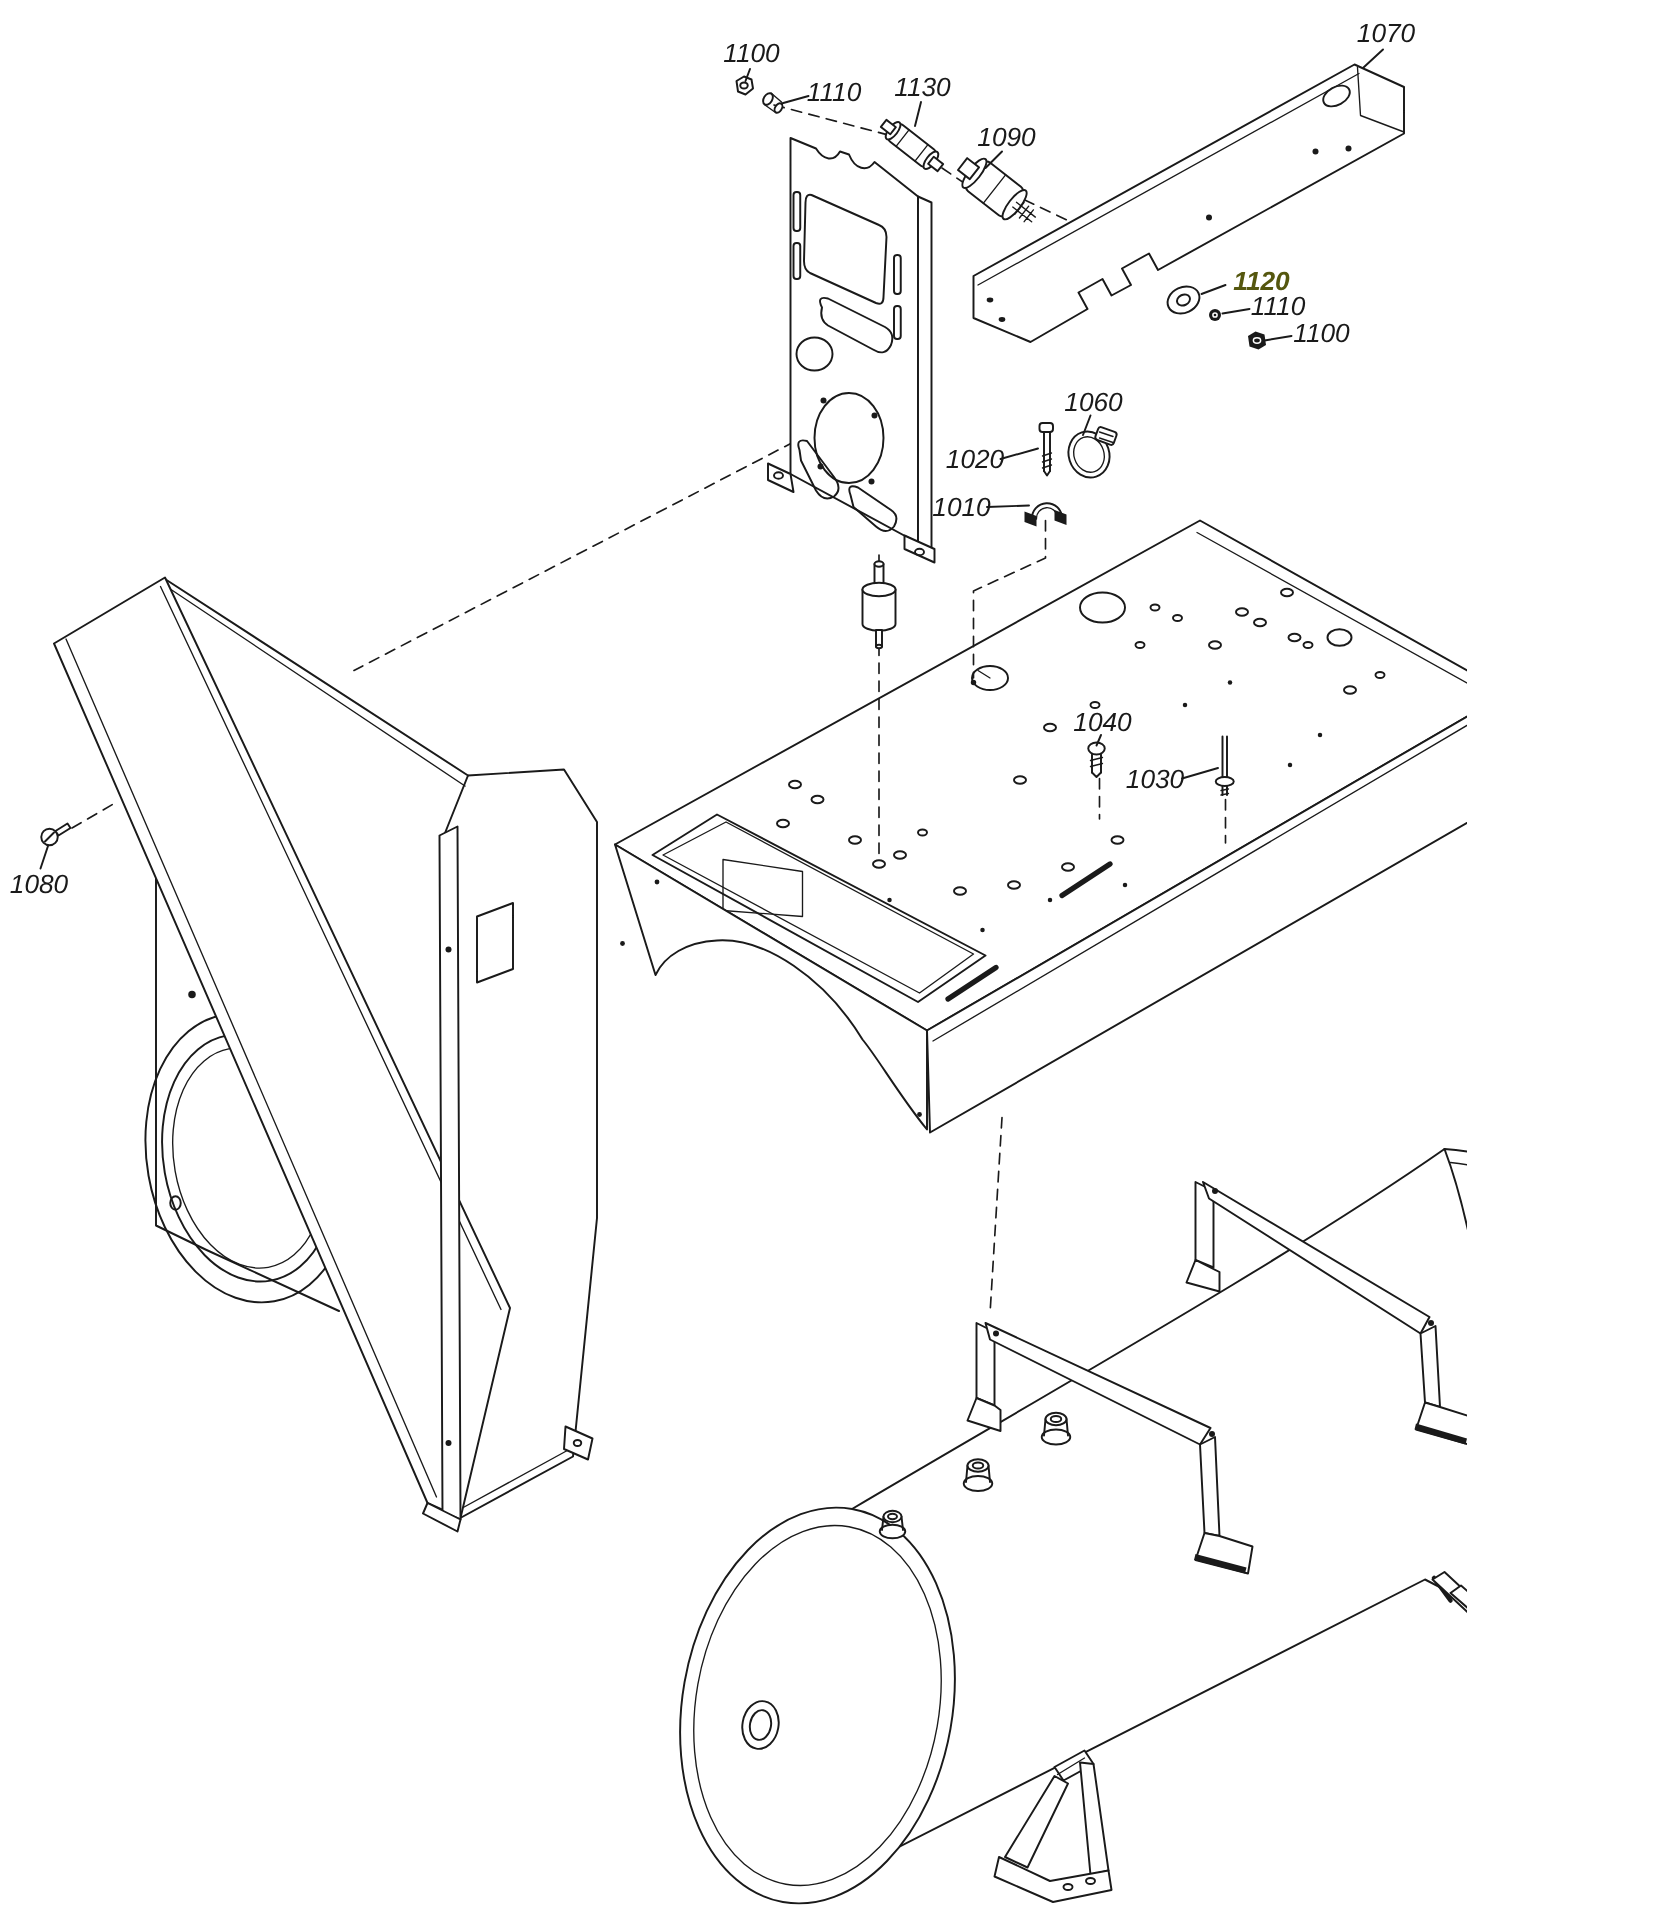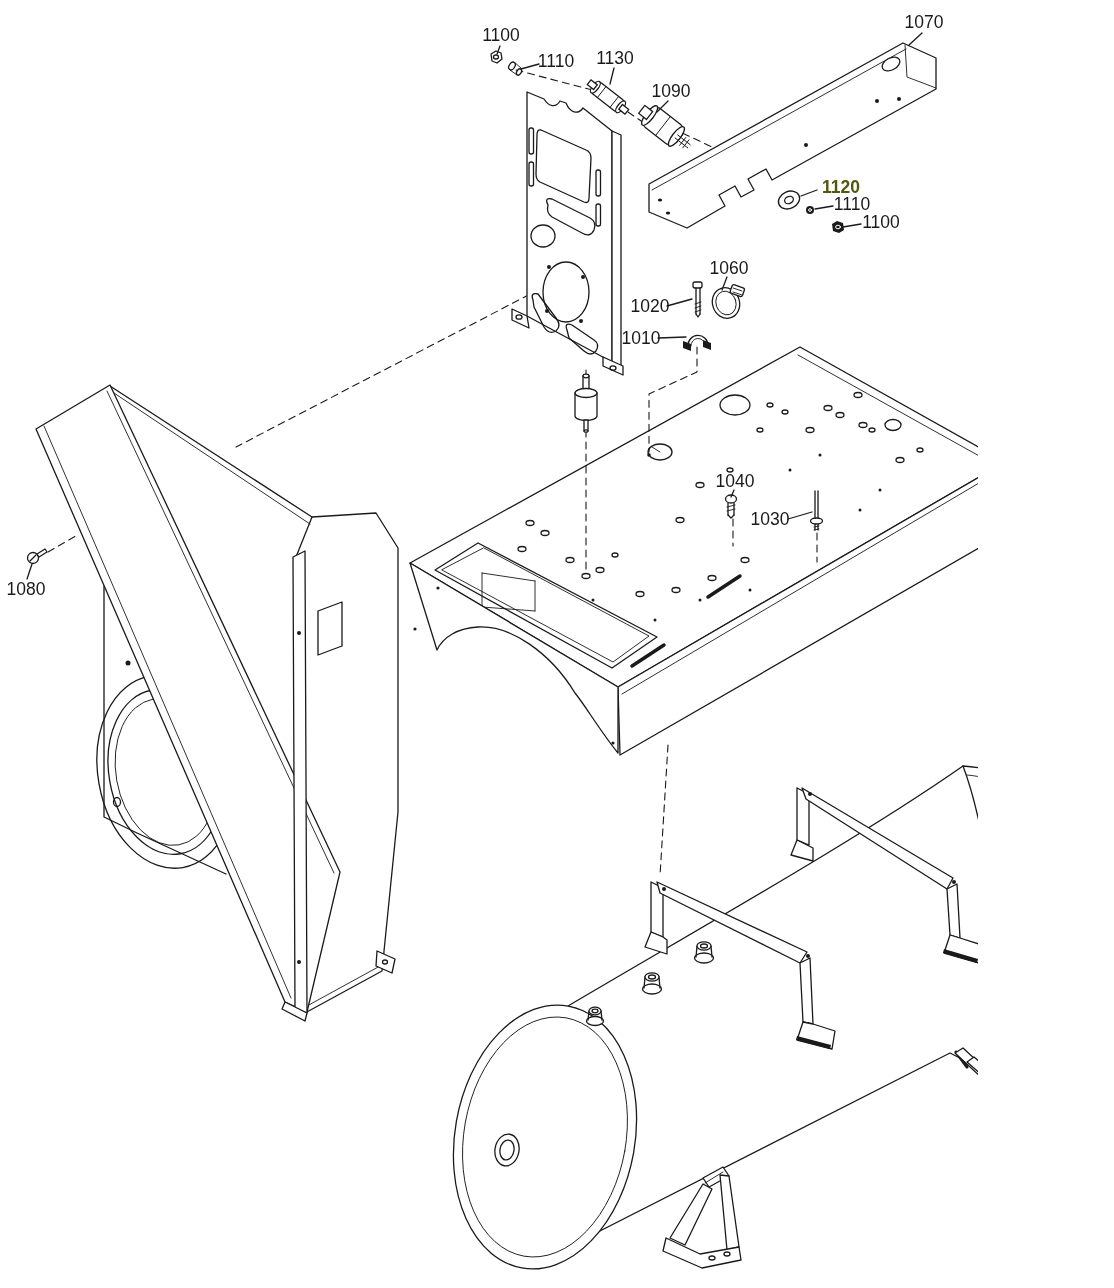--- a/index.html
+++ b/index.html
@@ -1,17 +1,17 @@
 <!DOCTYPE html>
 <html><head>
 <meta charset="utf-8">
 <style>
   html,body{margin:0;padding:0;background:#ffffff;}
   .stage{position:relative;width:978px;height:1288px;background:#ffffff;overflow:hidden;
-         font-family:"Liberation Sans", sans-serif;}
+         font-family:"Liberation Sans", sans-serif;font-style:italic;}
   svg{position:absolute;left:0;top:0;}
   svg *{vector-effect:none;}
   path,ellipse,circle,rect,line,polyline,polygon{stroke:#1a1a1a;stroke-width:1.3;fill:none;
       stroke-linejoin:round;stroke-linecap:round;}
   .w{fill:#ffffff;}
   .dk{fill:#1a1a1a;stroke:none;}
   .dot{fill:#1a1a1a;stroke:none;}
   .thin{stroke-width:0.9;}
   .dash{stroke-dasharray:7 5;stroke-width:1.1;}
   .halo{stroke:none;opacity:0.95;}

